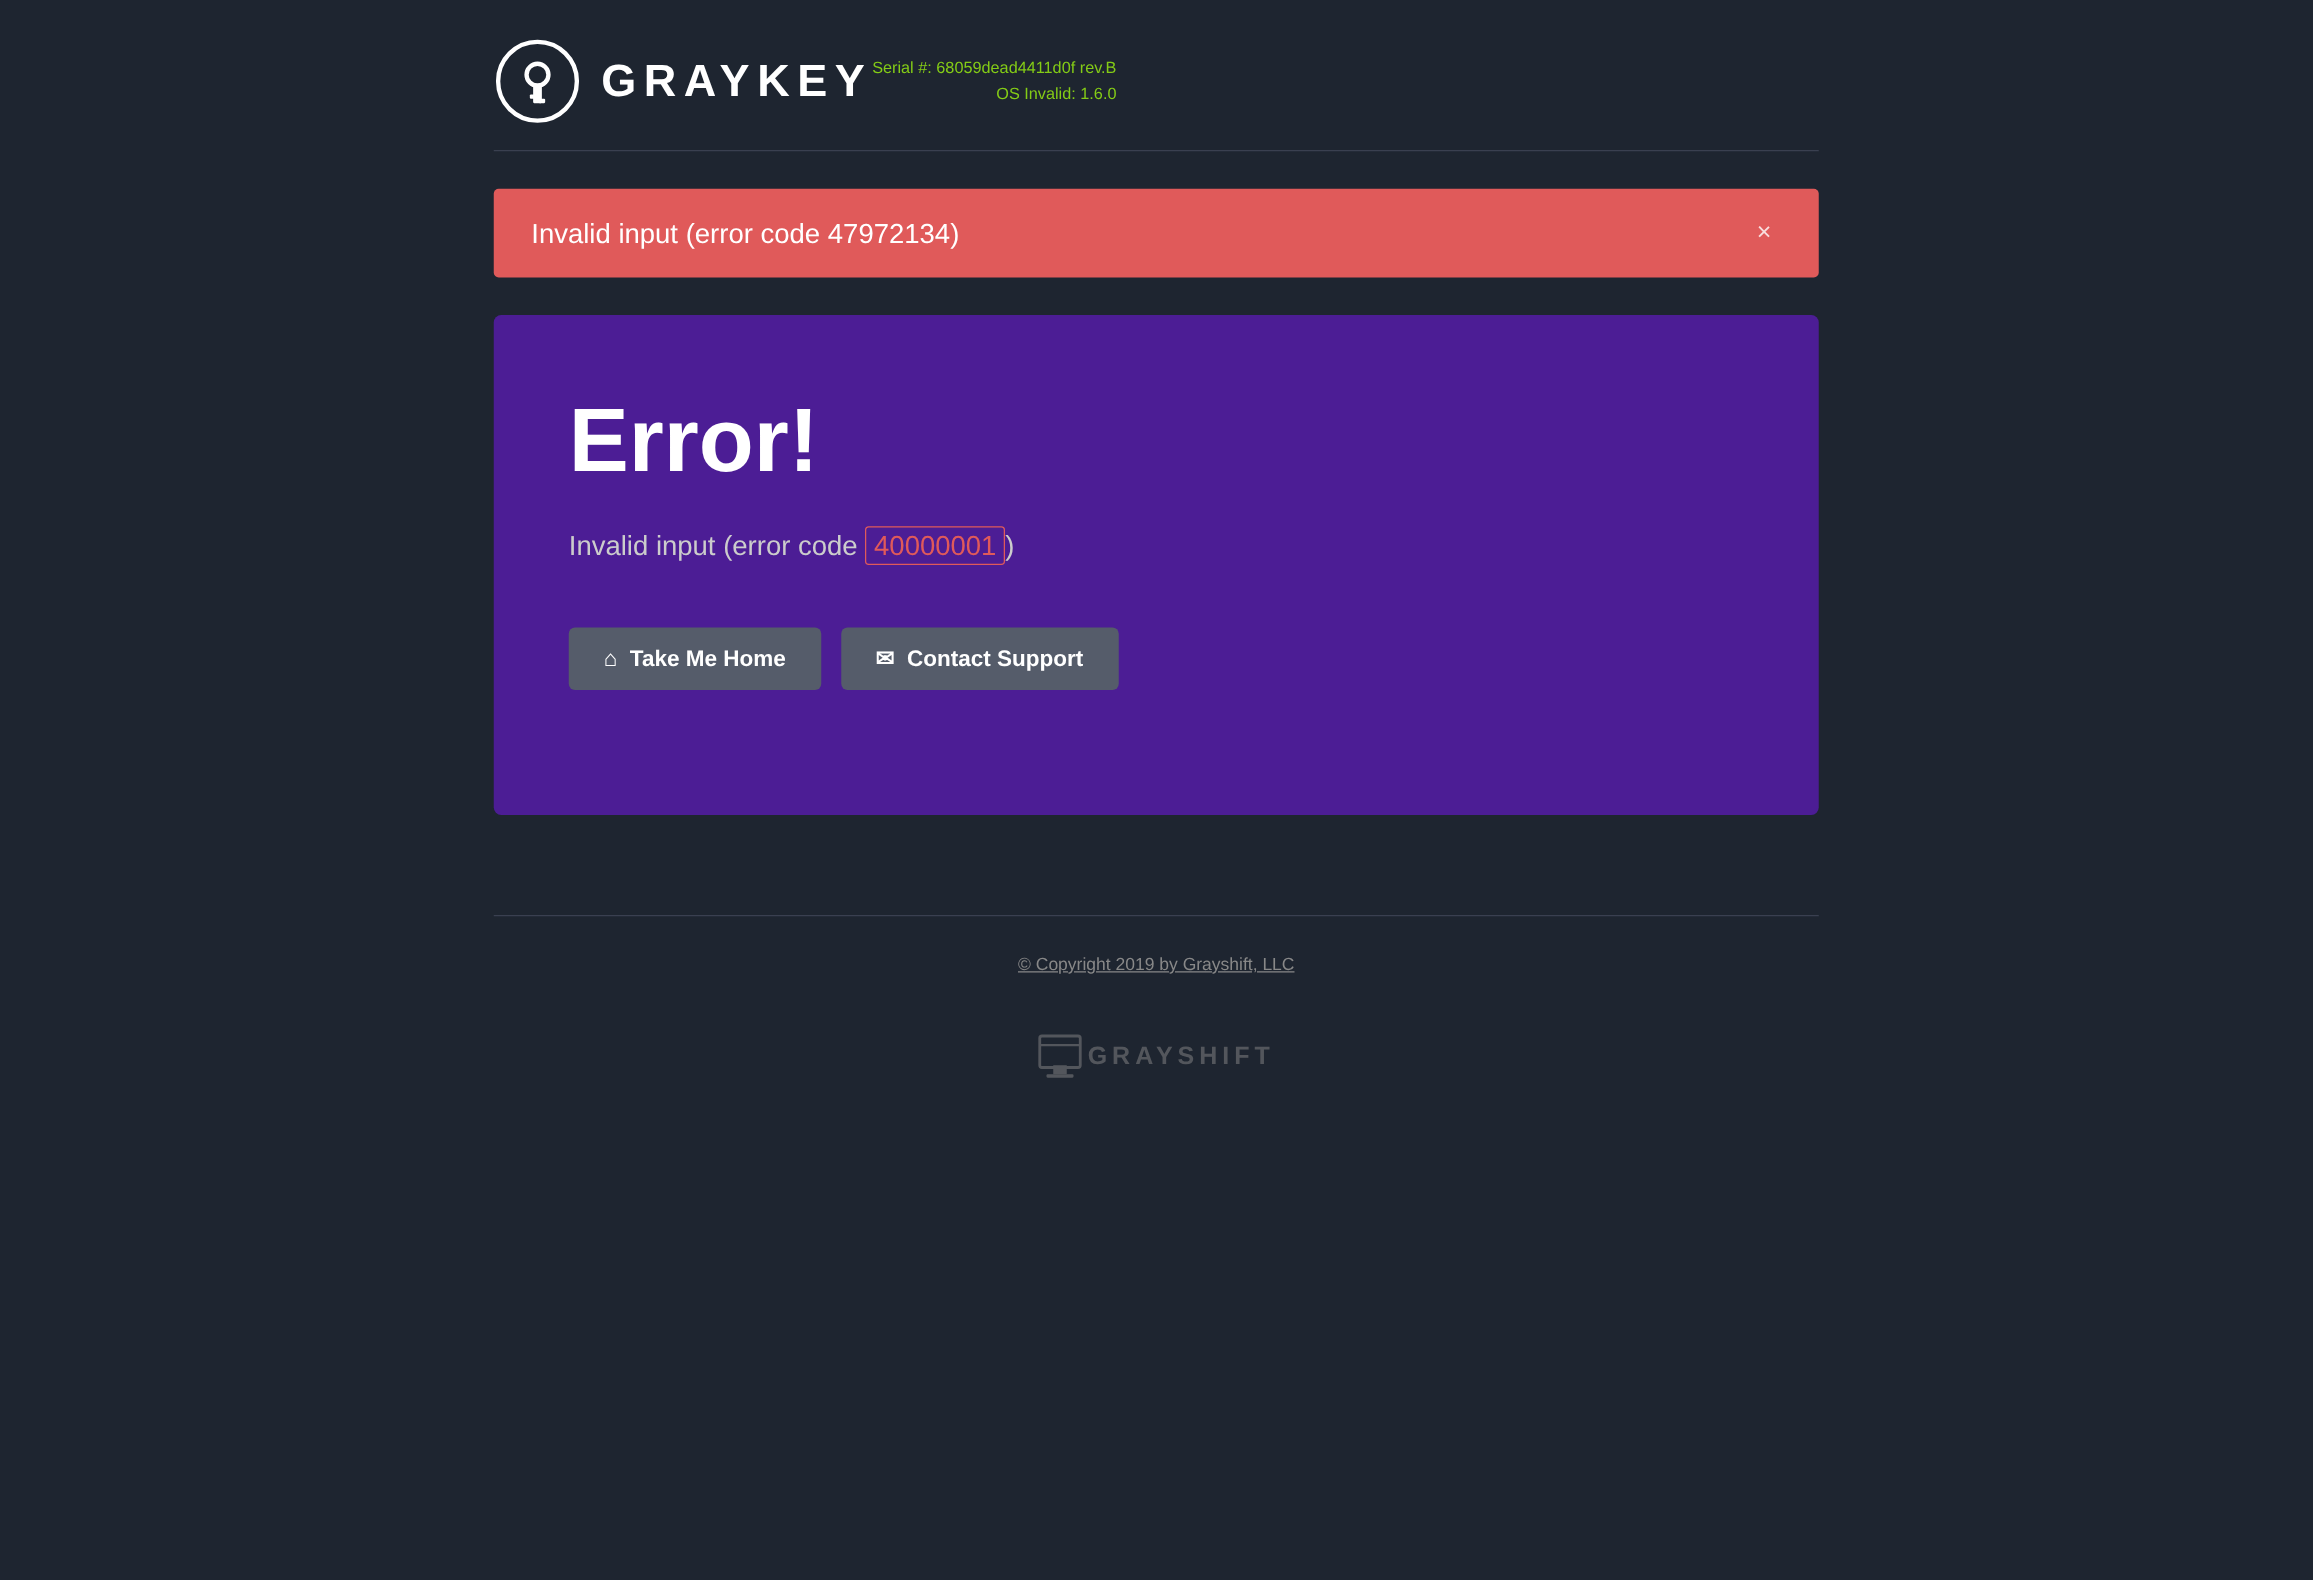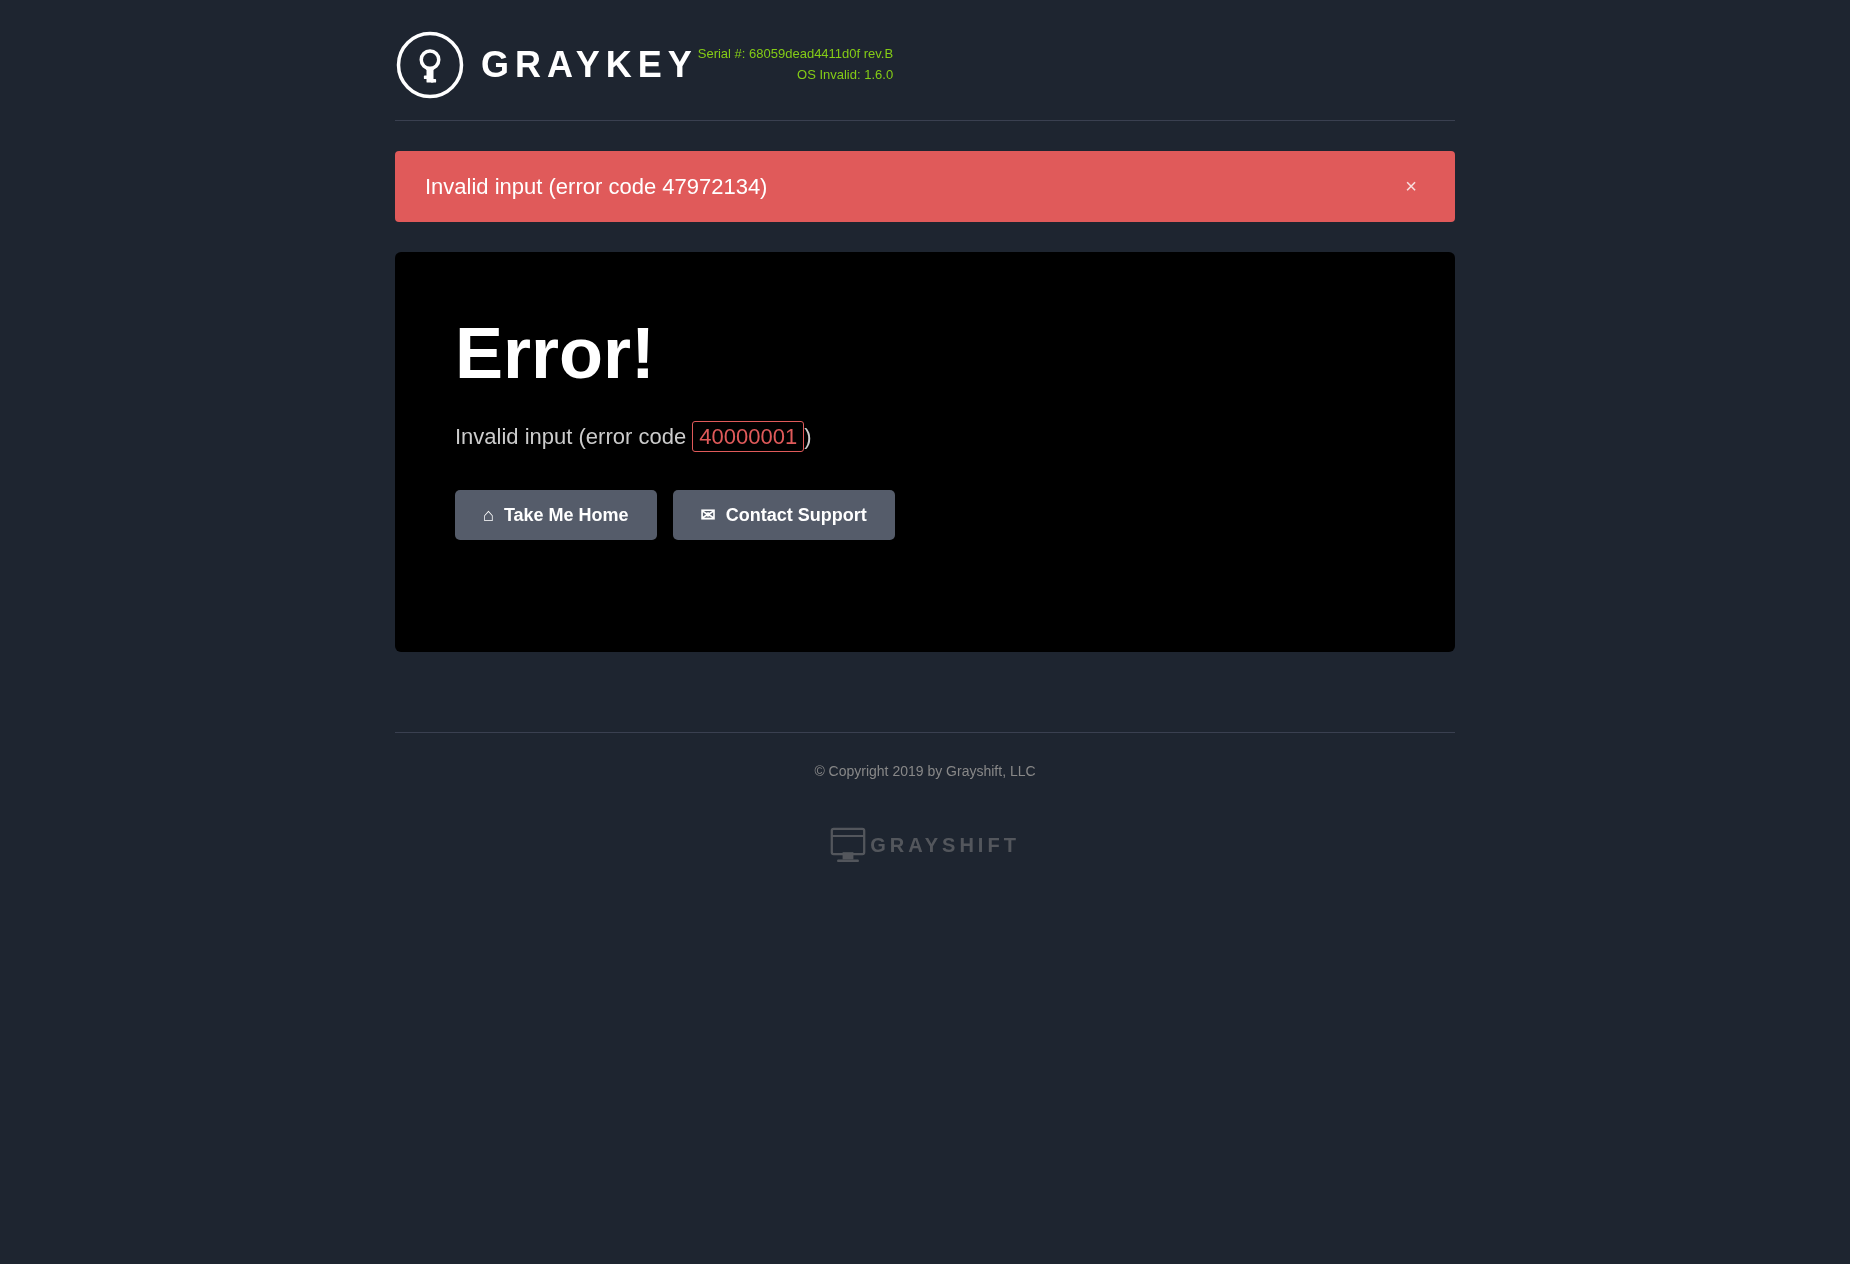--- a/index.html
+++ b/index.html
@@ -83,38 +83,38 @@
       border: none;
       color: #ffffff;
       font-size: 20px;
       cursor: pointer;
       padding: 4px 8px;
       opacity: 0.8;
     }
 
     
     .error-card {
-      background-color: #000000;
+      background-color: #4c1d95;
       border-radius: 6px;
       padding: 60px 60px 50px 60px;
       margin-bottom: 40px;
       min-height: 400px;
     }
 
     .error-title {
       font-size: 72px;
       font-weight: 700;
       color: #ffffff;
       margin-bottom: 30px;
     }
 
     .error-description {
       font-size: 22px;
       color: #cccccc;
-      margin-bottom: 40px;
+      margin-bottom: 52px;
     }
 
     .error-code-highlight {
       color: #e05a5a;
       border: 1px solid #e05a5a;
       padding: 2px 6px;
       border-radius: 3px;
     }
 
     .action-buttons {
@@ -151,20 +151,21 @@
       border: none;
       border-top: 1px solid #3a4050;
       margin-bottom: 30px;
     }
 
     .footer-copyright {
       text-align: center;
       font-size: 14px;
       color: #888888;
       margin-bottom: 20px;
+      text-decoration: underline;
     }
 
     .footer-logo {
       display: flex;
       justify-content: center;
       align-items: center;
       gap: 4px;
       opacity: 0.5;
       margin-top: 48px;
     }

